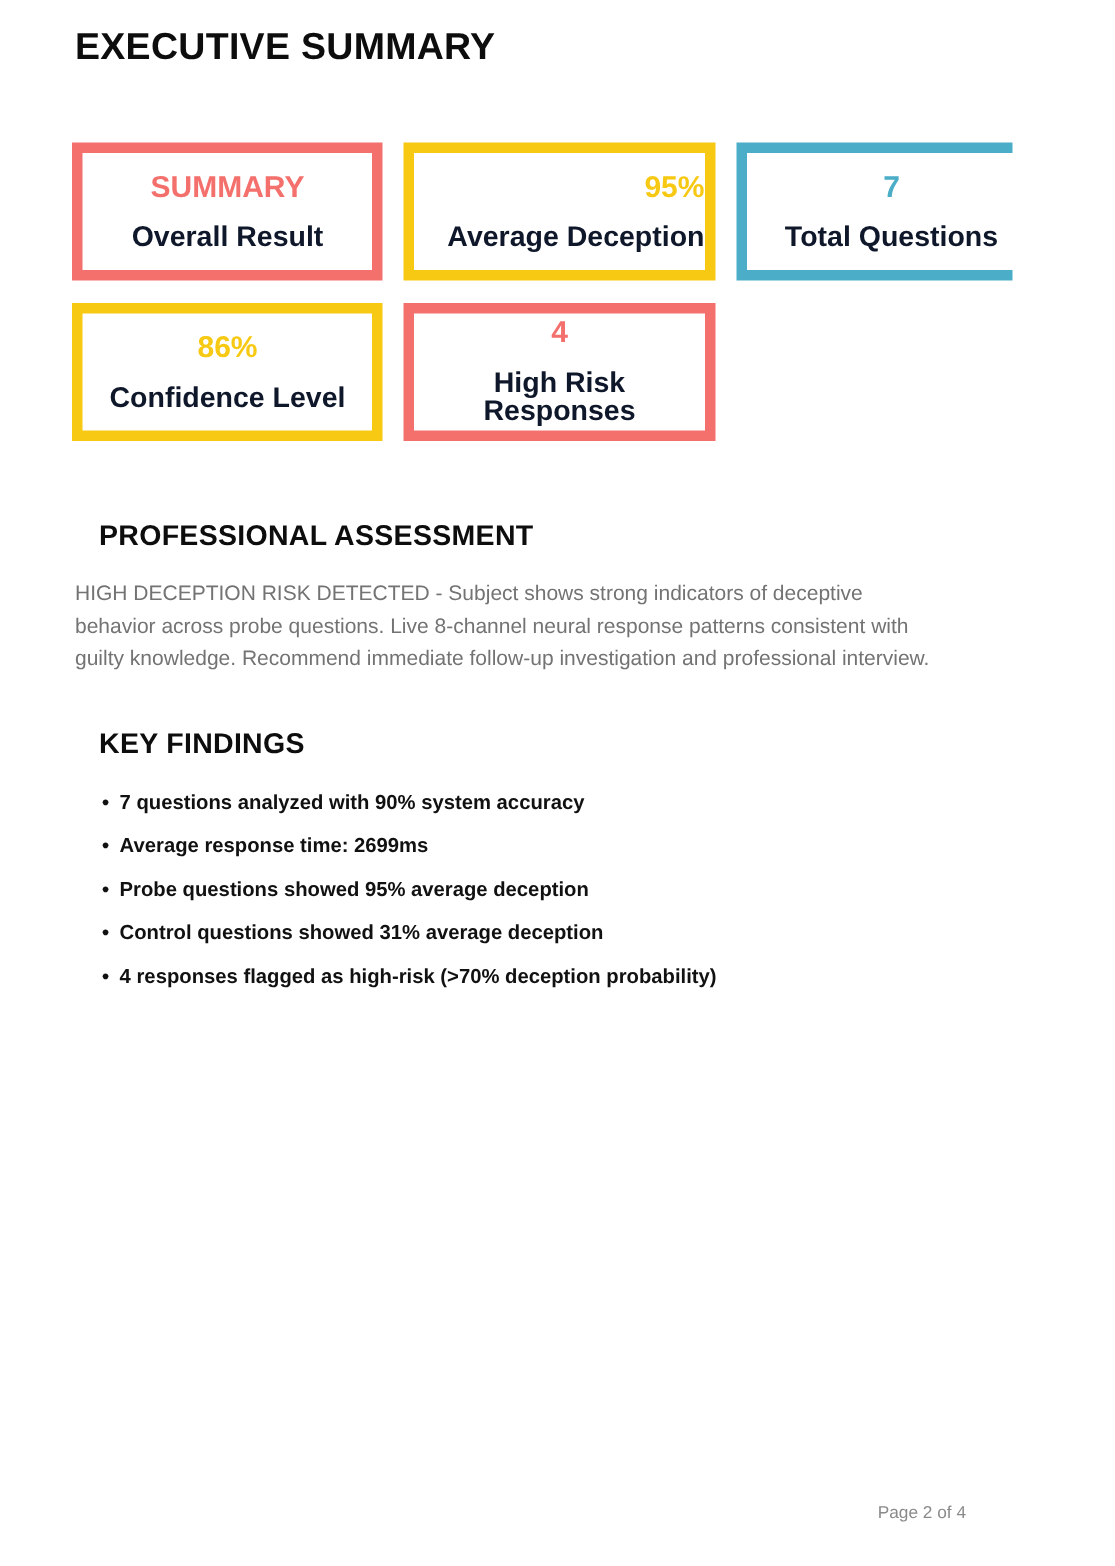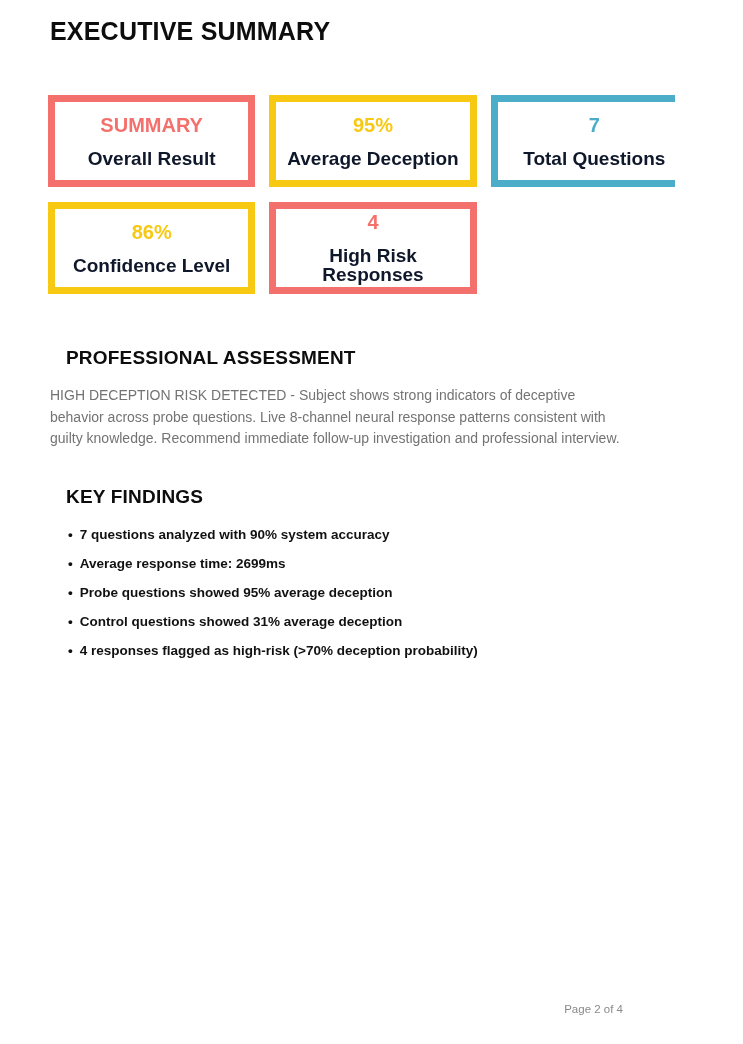--- a/index.html
+++ b/index.html
@@ -93,21 +93,21 @@
     display: flex;
     align-items: baseline;
   }
   .bullet-glyph {
     font-weight: 700;
     margin-right: 7px;
     font-size: 13.5px;
   }
   .page-footer {
     position: absolute;
-    right: 52px;
+    right: 31px;
     top: 1003px;
     font-size: 11.5px;
     font-weight: 400;
     color: #8a8a8a;
   }
 </style>
 </head>
 <body>
 
 <div class="page">
@@ -115,21 +115,21 @@
 
     <h1 class="doc-title">EXECUTIVE SUMMARY</h1>
 
     <div class="metrics-grid">
 
         <div class="metric-card" style="border-color: rgb(244, 112, 108);">
           <div class="metric-value" style="color: rgb(244, 112, 108);">SUMMARY</div>
           <div class="metric-label">Overall Result</div>
         </div>
 
-        <div class="metric-card" style="border-color: rgb(247, 201, 19);">
+        <div class="metric-card" style="border-color: rgb(247, 201, 19); align-items: flex-end;">
           <div class="metric-value" style="color: rgb(247, 201, 19);">95%</div>
           <div class="metric-label">Average Deception</div>
         </div>
 
         <div class="metric-card" style="border-color: rgb(75, 173, 200);">
           <div class="metric-value" style="color: rgb(75, 173, 200);">7</div>
           <div class="metric-label">Total Questions</div>
         </div>
 
 

